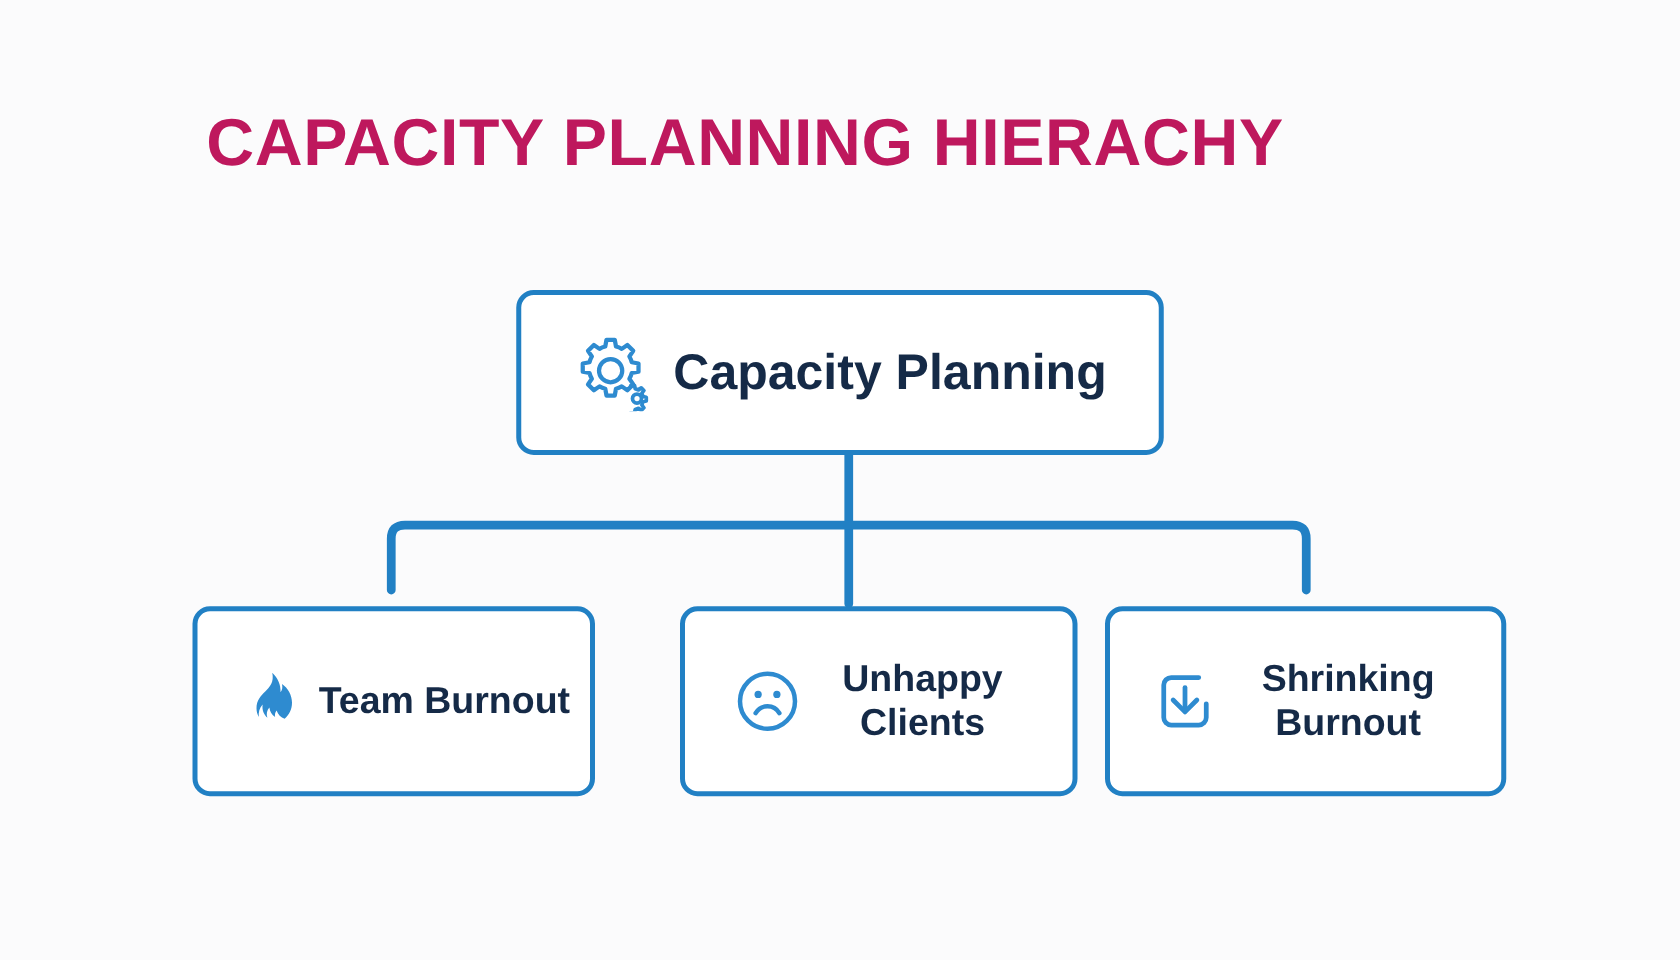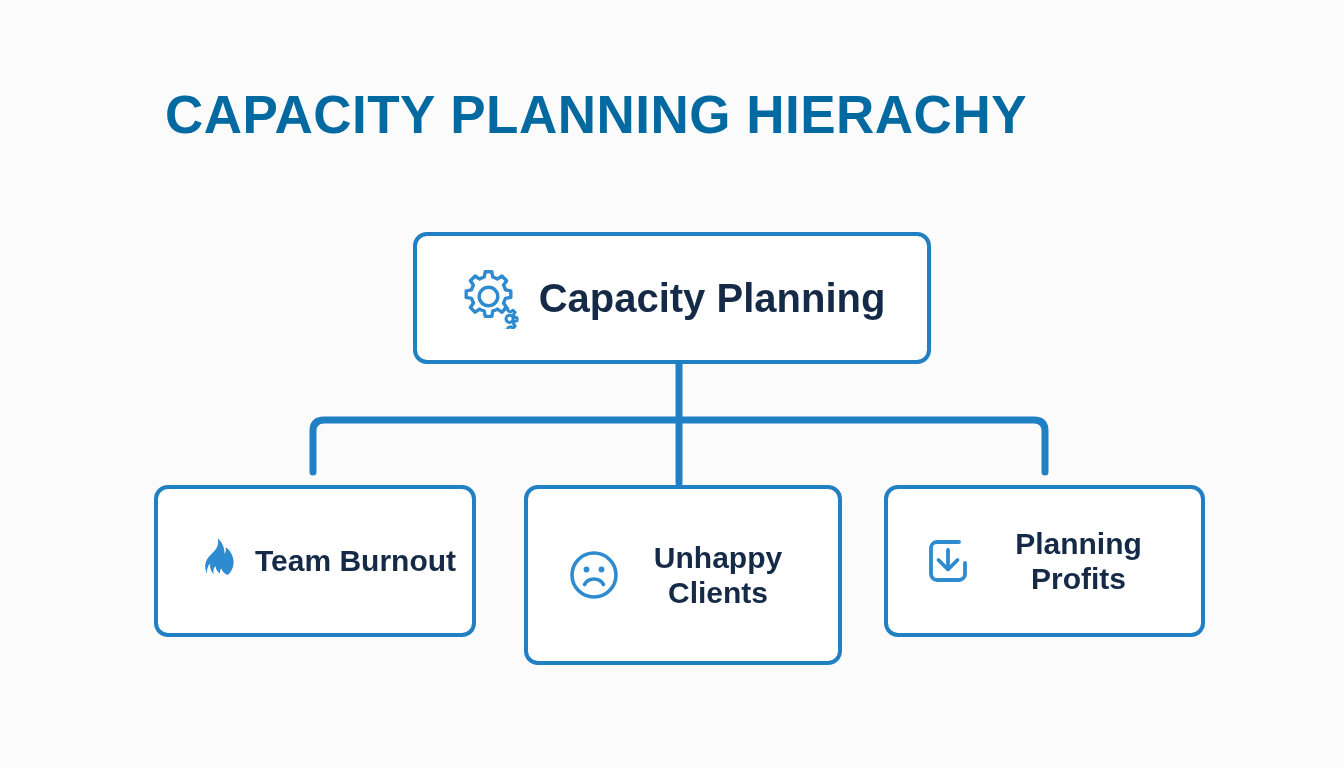--- a/index.html
+++ b/index.html
@@ -24,21 +24,21 @@
   
   #diagram-title {
     position: absolute;
     left: 0;
     top: 82px;
     width: 1192px;
     text-align: center;
     font-size: 53px;
     font-weight: bold;
     letter-spacing: 0.5px;
-    color: #0369a1;
+    color: #be185d;
     line-height: 66px;
     white-space: nowrap;
   }
 
   
   #connectors {
     position: absolute;
     left: 0;
     top: 0;
     width: 1344px;
@@ -91,24 +91,24 @@
     width: 322px;
     height: 152px;
     padding-left: 21px;
   }
   #node-burnout .node-label {
     font-size: 30px;
     white-space: nowrap;
   }
 
   #node-clients {
-    left: 524px;
+    left: 544px;
     top: 485px;
     width: 318px;
-    height: 180px;
+    height: 152px;
   }
   #node-clients .node-label {
     font-size: 30px;
     text-align: center;
     width: 160px;
   }
 
   #node-profits {
     left: 884px;
     top: 485px;
@@ -184,17 +184,17 @@
     <div class="node-inner">
       <span class="node-icon">
         <svg width="50" height="50" viewBox="0 0 50 50">
           <g fill="none" stroke="#2e8bd0" stroke-width="3.8" stroke-linecap="round" stroke-linejoin="round">
             <path d="M42 27 v11 a6 6 0 0 1 -6 6 h-22 a6 6 0 0 1 -6 -6 v-26 a6 6 0 0 1 6 -6 h22"></path>
             <path d="M25 14 v19"></path>
             <path d="M15.5 24 L25 33.5 L34.5 24"></path>
           </g>
         </svg>
       </span>
-      <span class="node-label">Planning Profits</span>
+      <span class="node-label">Shrinking Burnout</span>
     </div>
   </div>
 
 </div>
 
 </body></html>

